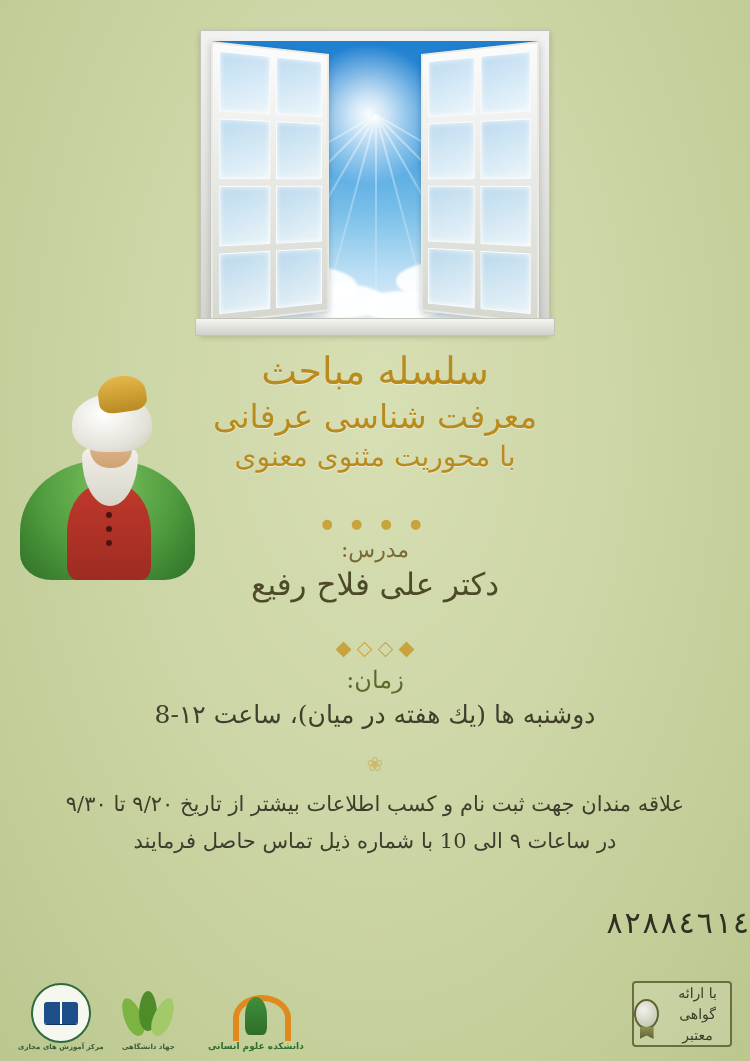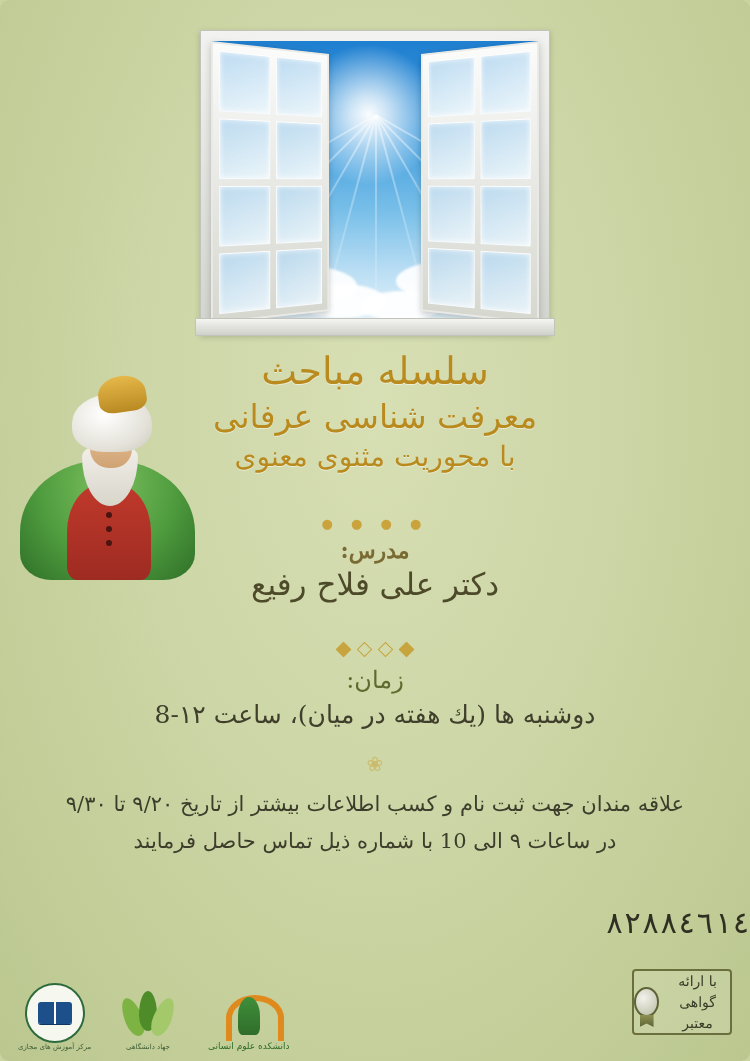--- a/index.html
+++ b/index.html
@@ -7,21 +7,20 @@
     width:750px;height:1061px;
     font-family:"DejaVu Sans", sans-serif;
     background:#c9d4a0;
     overflow:hidden;
     position:relative;
   }
   .poster{
     position:absolute;inset:0;
     background:
       radial-gradient(ellipse at 50% 38%, #d7dfb4 0%, #cdd6a6 45%, #c3ce99 75%, #bbc78f 100%);
-    border-radius: 9px;
   }
 
   
   .window-wrap{
     position:absolute;left:200px;top:30px;width:350px;height:305px;
   }
   .window-frame{
     position:absolute;inset:0;
     background:linear-gradient(180deg,#f2f2f0 0%,#e2e3df 50%,#d2d4cd 100%);
     border:1px solid #c2c4bb;
@@ -131,21 +130,21 @@
   .title .l3{font-size:28px;line-height:1.35;}
 
   .dots{
     position:absolute;left:0;right:0;top:516px;text-align:center;
     color:#caa33c;font-size:13px;letter-spacing:7px;
   }
 
   .lecturer-label{
     position:absolute;left:0;right:0;top:537px;
     font-family:"DejaVu Serif", serif;
-    font-size:22px;color:#7a6a33;font-weight:bold;
+    font-size:22px;color:#7a6a33;
   }
   .lecturer-name{
     position:absolute;left:0;right:0;top:566px;
     font-family:"DejaVu Serif", serif;
     font-size:31px;color:#4d4a2a;
   }
 
   .divider{
     position:absolute;left:0;right:0;top:640px;text-align:center;
     color:#c8a43f;font-size:16px;letter-spacing:6px;
@@ -191,21 +190,21 @@
     display:flex;align-items:center;justify-content:center;
     margin:0 auto;
   }
   .book{
     width:34px;height:22px;
     background:
       linear-gradient(90deg,#1d4f8a 0%,#1d4f8a 48%,#ffffff 48%,#ffffff 52%,#1d4f8a 52%,#1d4f8a 100%);
     border-radius:3px;
     box-shadow:0 1px 0 #0d355e;
   }
-  .logo-caption{font-size:7px;color:#3a5a33;margin-top:0;direction:rtl;}
+  .logo-caption{font-size:7px;color:#3a5a33;margin-top:0;direction:rtl;font-weight:bold;}
 
   .leaf-mark{
     width:52px;height:52px;margin:0 auto;position:relative;
   }
   .leaf{
     position:absolute;width:18px;height:40px;border-radius:50% 50% 50% 50%/60% 60% 40% 40%;
   }
   .green-a{background:#7cb342;left:2px;top:6px;transform:rotate(-22deg);}
   .green-b{background:#4e8c2a;left:17px;top:0px;}
   .green-c{background:#a3c96a;left:32px;top:6px;transform:rotate(22deg);}
@@ -217,21 +216,21 @@
     position:absolute;left:4px;top:6px;width:46px;height:40px;
     border:6px solid #e08a1e;border-radius:50% 50% 0 0;border-bottom:none;
   }
   .o-tree{
     position:absolute;left:50%;top:8px;margin-left:-11px;width:22px;height:38px;
     background:linear-gradient(180deg,#3f8f3a,#2f6d2a);
     border-radius:50% 50% 20% 20%;
   }
 
   .cert{
-    position:absolute;right:18px;bottom:26px;width:96px;height:62px;
+    position:absolute;right:18px;bottom:14px;width:96px;height:62px;
     border:2px solid #6b6f3e;border-radius:4px;
     display:flex;align-items:center;justify-content:center;gap:6px;
     background:rgba(255,255,255,.12);
     direction:rtl;
   }
   .cert-text{font-family:"DejaVu Serif", serif;font-size:14px;color:#3b3b27;line-height:1.5;text-align:center;}
   .seal{
     width:26px;height:26px;border-radius:50%;
     background:radial-gradient(circle at 35% 35%,#f2f2ec,#b9bda0);
     border:2px solid #5f6336;position:relative;

